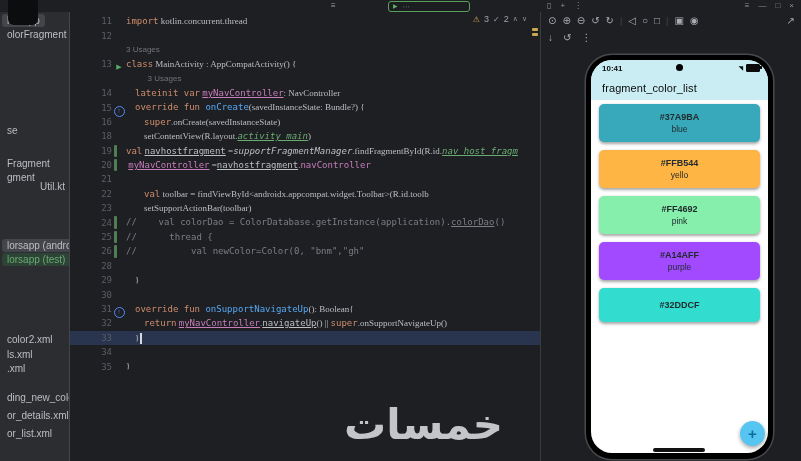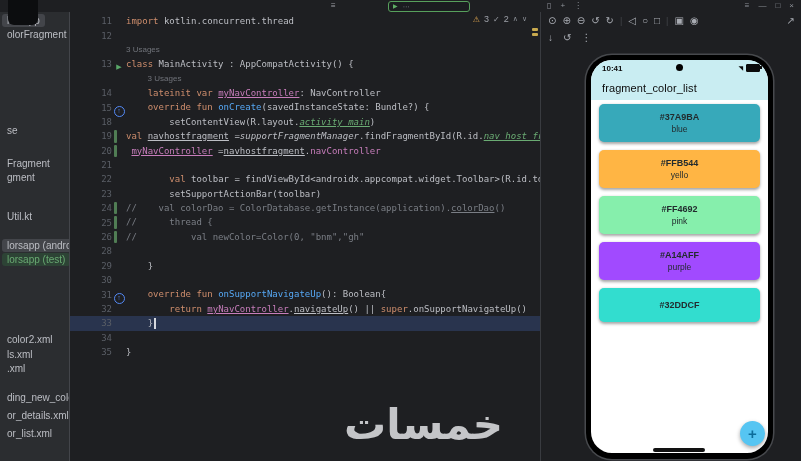--- a/index.html
+++ b/index.html
@@ -28,21 +28,21 @@
   #coderows{position:absolute;left:0;top:2px;right:0;}
   .crow{position:relative;height:14.4px;display:flex;align-items:center;}
   .crow.caretrow{background:rgba(72,113,205,0.26);}
   .lnum{width:43px;text-align:right;font-family:"DejaVu Sans Mono",monospace;font-size:9px;color:#5a5e66;flex:0 0 43px;}
   .gslot{flex:0 0 14px;text-align:center;}
   .runic{color:#59a869;font-size:7px;}
   .ovric{display:inline-block;width:9px;height:9px;border:1px solid #548af7;border-radius:50%;color:#548af7;font-size:7px;line-height:8px;text-align:center;}
   .chgbar{position:absolute;left:45px;top:1px;bottom:1px;width:2.5px;background:#507d54;border-radius:1px;}
   .codeln{flex:1;margin:0;font-family:"DejaVu Sans Mono",monospace;font-size:9px;line-height:14.4px;white-space:pre;overflow:hidden;color:#bcbec4;}
   .kw{color:#cf8e6d;}
-  .def{color:#bcbec4;}
+  .def{color:#bcbec4;font-family:Liberation Serif, serif;}
   .fn{color:#56a8f5;}
   .propu{color:#c77dbb;text-decoration:underline;}
   .propn{color:#c77dbb;}
   .u{color:#bcbec4;text-decoration:underline;}
   .res{color:#6aab73;font-style:italic;text-decoration:underline;}
   .com{color:#7a7e85;}
   .comu{color:#7a7e85;text-decoration:underline;}
   .ital{color:#bcbec4;font-style:italic;}
   .ext{color:#c77dbb;font-style:italic;text-decoration:underline;}
   .topfn{color:#56a8f5;font-style:italic;font-weight:bold;text-decoration:underline;}
@@ -109,21 +109,21 @@
       </div>
   </div>
   <div id="tooltab"></div>
 
   <div id="tree">
       <div class="titem selected" style="top: 2px;">lorsapp</div>
       <div class="titem " style="top: 16px;">olorFragment</div>
       <div class="titem " style="top: 112px;">se</div>
       <div class="titem " style="top: 145px;">Fragment</div>
       <div class="titem " style="top: 159px;">gment</div>
-      <div class="titem " style="top: 198px;">Util.kt</div>
+      <div class="titem " style="top: 168px; margin-left: 33px;">Util.kt</div>
       <div class="titem selected" style="top: 227px;">lorsapp (android</div>
       <div class="titem selected-green" style="top: 241px;">lorsapp (test)</div>
       <div class="titem " style="top: 321px;">color2.xml</div>
       <div class="titem " style="top: 336px;">ls.xml</div>
       <div class="titem " style="top: 350px;">.xml</div>
       <div class="titem " style="top: 379px;">ding_new_color.x</div>
       <div class="titem " style="top: 397px;">or_details.xml</div>
       <div class="titem " style="top: 415px;">or_list.xml</div>
     </div>
 
@@ -156,20 +156,25 @@
         </div>
         <div class="crow">
           <span class="lnum">14</span>
           <span class="gslot"></span>
           <pre class="codeln"><span class="def">    </span><span class="kw">lateinit var</span><span class="def"> </span><span class="propu">myNavController</span><span class="def">: NavController</span></pre>
         </div>
         <div class="crow">
           <span class="lnum">15</span>
           <span class="gslot"><span class="ovric">↑</span></span>
           <pre class="codeln"><span class="def">    </span><span class="kw">override fun</span><span class="fn"> onCreate</span><span class="def">(savedInstanceState: Bundle?) {</span></pre>
+        </div>
+        <div class="crow">
+          <span class="lnum">16</span>
+          <span class="gslot"></span>
+          <pre class="codeln"><span class="def">        </span><span class="kw">super</span><span class="def">.onCreate(savedInstanceState)</span></pre>
         </div>
         <div class="crow">
           <span class="lnum">18</span>
           <span class="gslot"></span>
           <pre class="codeln"><span class="def">        setContentView(R.layout.</span><span class="res">activity_main</span><span class="def">)</span></pre>
         </div>
         <div class="crow">
           <span class="chgbar"></span>
           <span class="lnum">19</span>
           <span class="gslot"></span>

